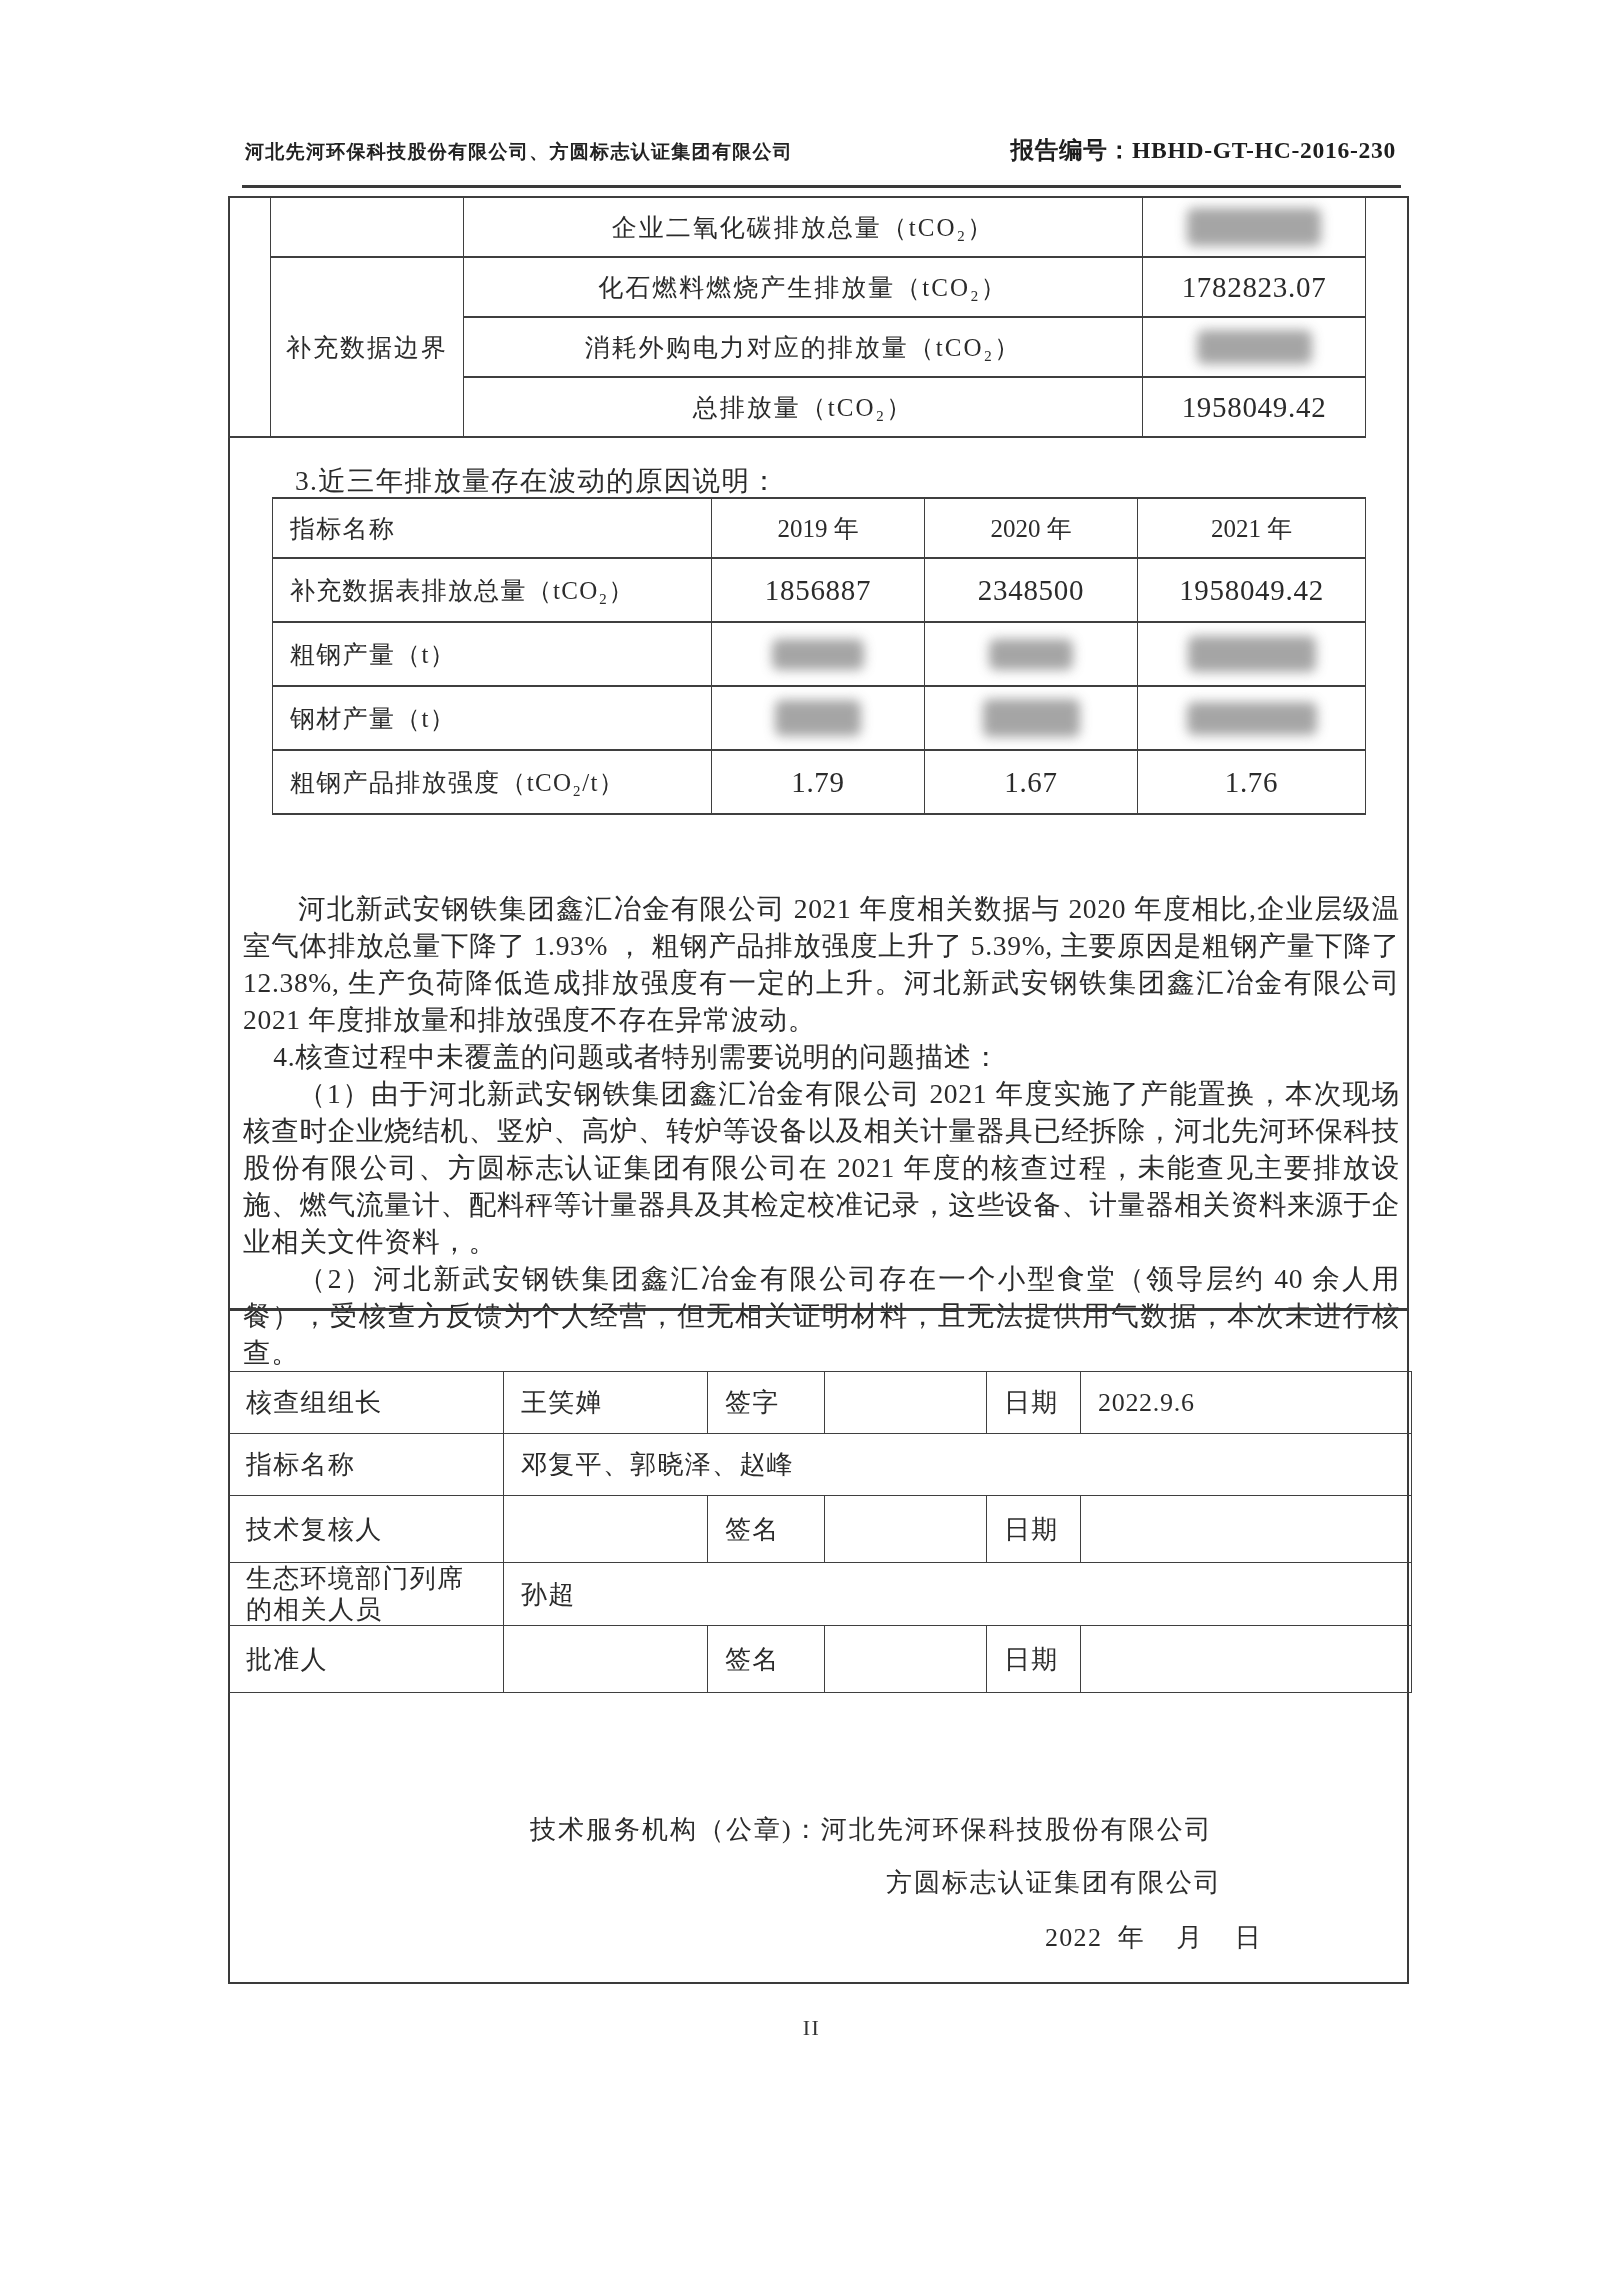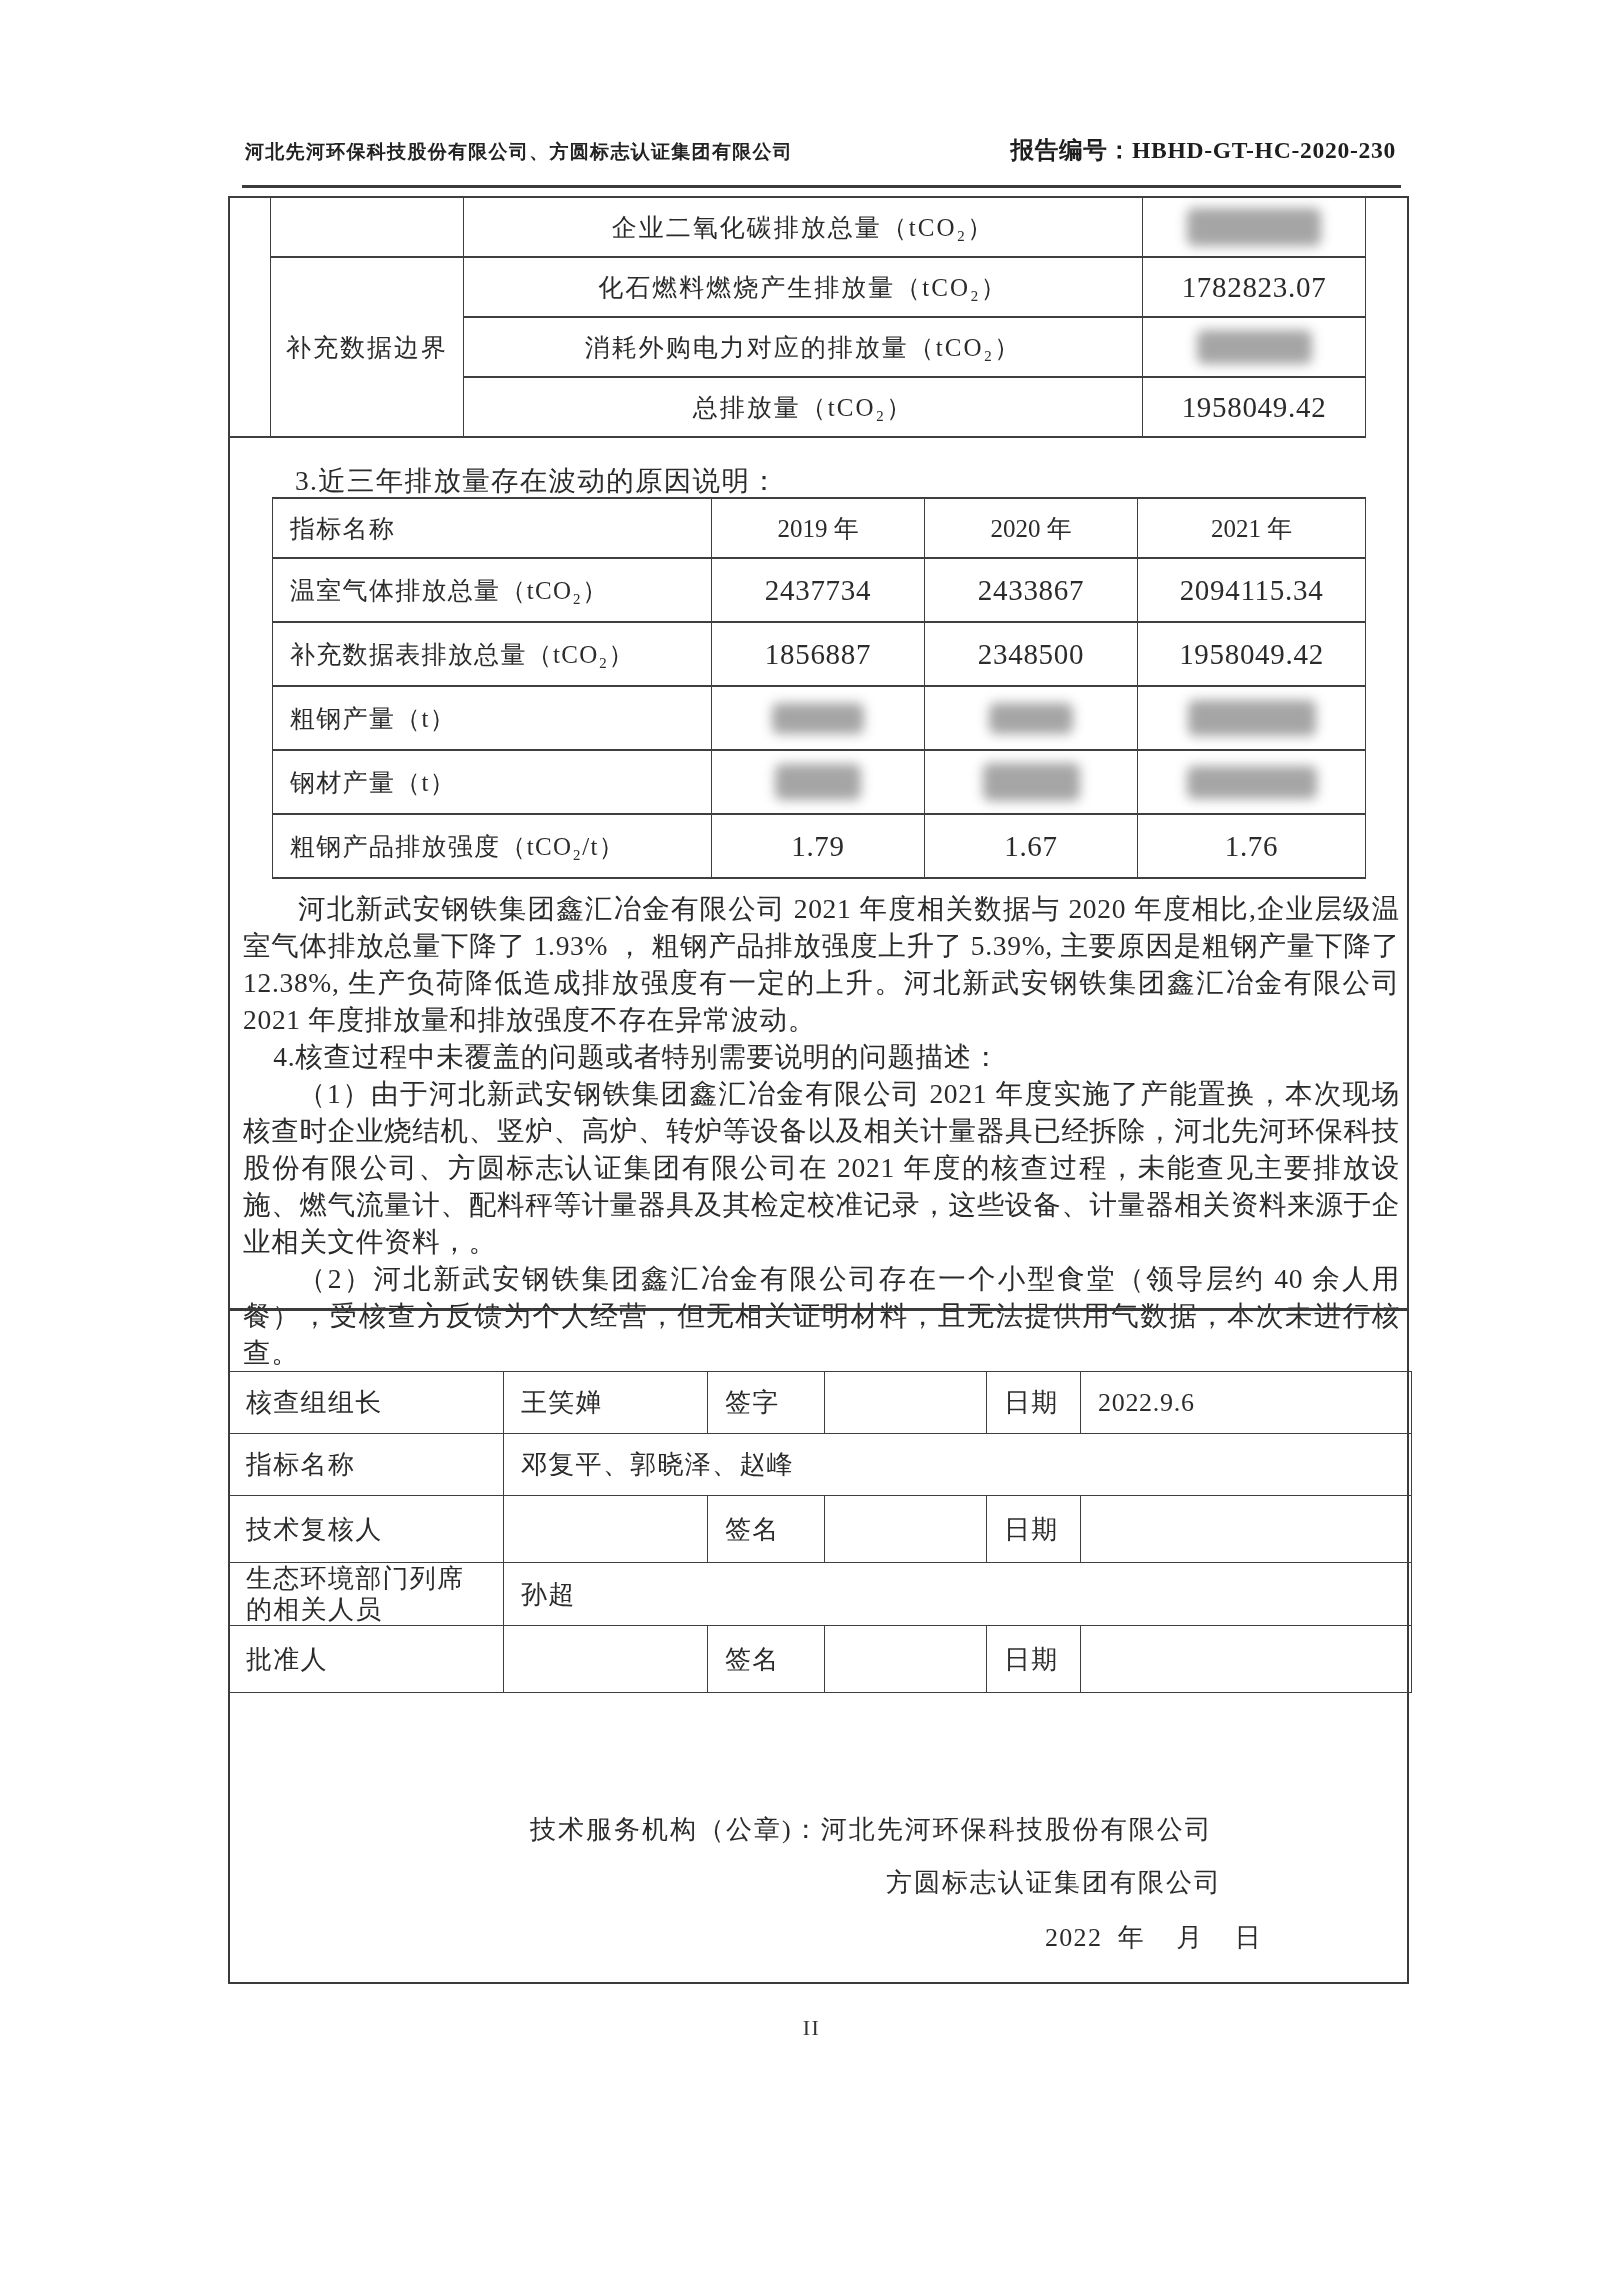--- a/index.html
+++ b/index.html
@@ -82,21 +82,21 @@
     position:absolute;left:0;right:0;top:2015px;text-align:center;
     font-size:22px;letter-spacing:1.3px;color:#333;
   }
 </style>
 </head>
 <body>
 
 <div class="page">
 
   <div class="hdr-left">河北先河环保科技股份有限公司、方圆标志认证集团有限公司</div>
-  <div class="hdr-right">报告编号：HBHD-GT-HC-2020-230</div>
+  <div class="hdr-right">报告编号：HBHD-GT-HC-2016-230</div>
   <div class="hdr-rule"></div>
 
   <div class="frame"></div>
 
   <table class="t1">
     <colgroup>
         <col style="width:42px">
         <col style="width:193px">
         <col style="width:679px">
         <col style="width:223px">
@@ -132,26 +132,20 @@
         <col style="width:213px">
         <col style="width:213px">
         <col style="width:228px">
       </colgroup>
     <tbody>
         <tr class="r-t2h">
       <td class="l">指标名称</td>
       <td class="c">2019 年</td>
       <td class="c">2020 年</td>
       <td class="c">2021 年</td>
-    </tr>
-    <tr class="r-t2">
-      <td class="l">温室气体排放总量（tCO₂）</td>
-      <td class="c num">2437734</td>
-      <td class="c num">2433867</td>
-      <td class="c num">2094115.34</td>
     </tr>
     <tr class="r-t2">
       <td class="l">补充数据表排放总量（tCO₂）</td>
       <td class="c num">1856887</td>
       <td class="c num">2348500</td>
       <td class="c num">1958049.42</td>
     </tr>
     <tr class="r-t2">
       <td class="l">粗钢产量（t）</td>
       <td class="c"><span class="blob" style="width:92px;height:31px;"></span></td>

